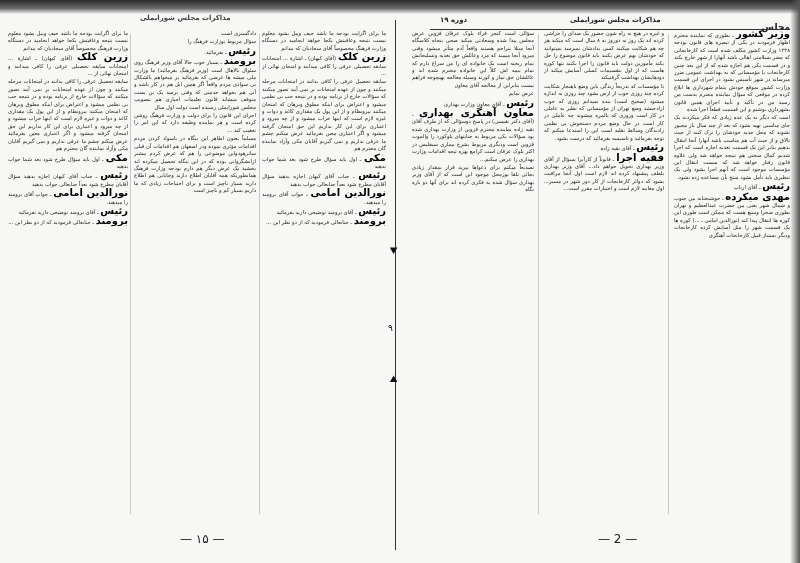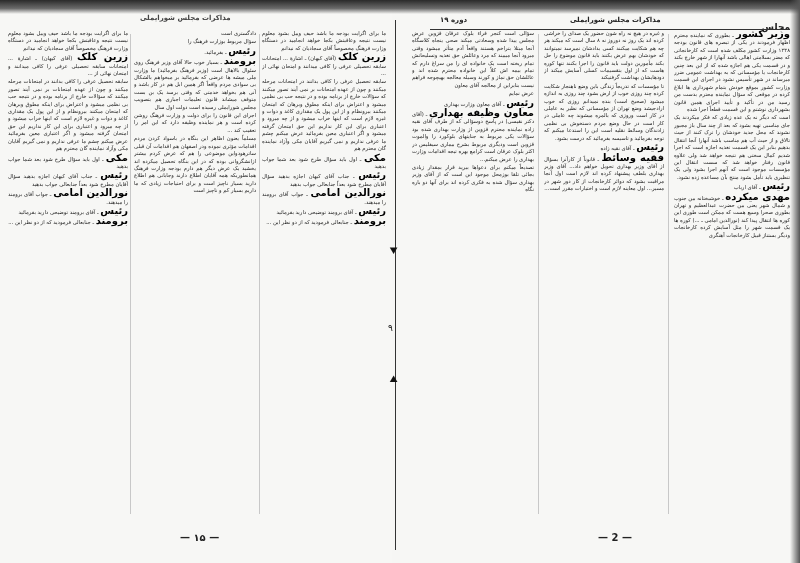--- a/index.html
+++ b/index.html
@@ -21,21 +21,21 @@
   .hdr-r .logo{position:absolute;right:0;top:8px;font-size:9px;}
   .hdr-l{left:0;width:392px;}
   .hdr-l .title{position:absolute;left:140px;top:0;color:#444;}
   .col{position:absolute;top:30px;direction:rtl;text-align:justify;font-family:"DejaVu Sans",sans-serif;font-size:5.3px;line-height:7.4px;color:#1c1c1c;overflow:hidden;height:486px;}
   .col p{margin:0 0 1px 0;}
   .col .sp{font-weight:bold;font-size:10px;color:#000;}
   .c1{left:8px;width:120px;}
   .c2{left:134px;width:122px;}
   .c3{left:262px;width:124px;}
   .vrule{position:absolute;top:34px;width:1px;height:480px;background:#c8c8c8;}
-  .footer{position:absolute;top:532px;font-size:10px;font-weight:bold;color:#222;}
+  .footer{position:absolute;top:532px;font-size:12px;font-weight:normal;color:#222;}
   .ftr-l{left:180px;}
 </style>
 </head>
 <body>
 
 <div class="spread">
 
   <div class="page left">
     <div class="vrule" style="left:130px"></div>
     <div class="vrule" style="left:259px"></div>
@@ -91,28 +91,28 @@
       <p><span class="sp">وزیر کشور</span> <span>ـ بطوری که نماینده محترم اظهار فرمودند در یکی از تبصره های قانون بودجه ۱۳۳۸ وزارت کشور مکلف شده است که کارخانجاتی که مضر بسلامتی اهالی باشد آنهارا از شهر خارج بکند و در قسمت یکی هم اجازه شده که از این بعد چنین کارخانجات یا مؤسساتی که به بهداشت عمومی ضرر میرساند در شهر تأسیس نشود در اجرای این قسمت وزارت کشور بموقع خودش بتمام شهرداری ها ابلاغ کرده در موقعی که سؤال نماینده محترم بدست من رسید من در تأکید و تأیید اجرای همین قانون بشهرداری نوشتم و این قسمت قطعاً اجرا شده</span></p>
       <p><span>است که دیگر نه یک عده زیادی که فکر میکردند یک جای مناسبی تهیه بشود که بعد از چند سال باز مجبور نشوند که محل جدید خودشان را ترک کنند از حیث تالاق و از حیث آب هم مناسب باشد آنهارا آنجا انتقال بدهیم بنابر این یک قسمت تغذیه اجازه است که اجرا شدیم کمال سختی هم نتیجه خواهد شد ولی علاوه قانون رفتار خواهد شد که سست انتقال این مؤسسات موجود است که آنهم اجرا بشود ولی یک تنظیری باید تأمل بشود منتج بآن مساعده زده نشود.</span></p>
       <p><span class="sp">رئیس</span> <span>ـ آقای ارباب</span></p>
       <p><span class="sp">مهدی میکرده</span> <span>ـ خوشبختانه بین جنوب و شمال شهر یعنی بین حضرت عبدالعظیم و تهران بطوری صحرا وسیع هست که ممکن است طوری این کوره ها انتقال پیدا کند (نورالدین امامی ـ ...) کوره ها یک قسمت شهر را مثل آسایش کرده کارخانجات ودیگر بستناز قبیل کارخانجات آهنگری</span></p>
     </div>
 
     <div class="col" style="left:144px;width:120px">
       <p><span>و غیره در هیچ نه راه شون حضور یک صدای را خراشی کرده اند یک روز نه دوروز نه ۸ سال است که میکند هر چه هم شکایت میکنند کسی بدادشان نمیرسد نمیتوانند که خودشان بهم عرض بکنند باید قانون موضوع را حل بکند مأمورین دولت باید قانون را اجرا بکنند تنها کوره هاست که از اول بتقسیمات کسلی آسایش میکند از دودهایشان بهداشت گرفتیکند</span></p>
       <p><span>تا مؤسسات که تدریجاً زندگی باین وضع ناهنجار شکایت کرده چند روزی خوب از ارض بشود چند روزی به اندازه میشود (صحیح است) بنده نمیدانم روزی که خوب ارادجیشد وضع تهران از مؤسساتی که نظیر به عاملی در کار است وروزی که بالمره میشوند چه عاملی در کار است در حال وضع مردم دستخوش بی نظمی زادندگان وسائط نقلیه است این را استدعا میکنم که توجه بفرمائید و تاسیسه بفرمائید که درست بشود.</span></p>
       <p><span class="sp">رئیس</span> <span>ـ آقای نقیه زاده</span></p>
-      <p><span class="sp">فقیه وسائط</span> <span>ـ قانوناً از کارآنرا بسؤال از آقای وزیر بهداری تحویل خواهم داد... آقای وزیر بهداری بلطف پیشنهاد کرده اند لازم است اول آنجا مراقبت بشود که دوائر کارخانجات از کار دور شهر در مسیر... اول معاینه لازم است و اختیارات مقرر است...</span></p>
+      <p><span class="sp">فقیه اجرا</span> <span>ـ قانوناً از کارآنرا بسؤال از آقای وزیر بهداری تحویل خواهم داد... آقای وزیر بهداری بلطف پیشنهاد کرده اند لازم است اول آنجا مراقبت بشود که دوائر کارخانجات از کار دور شهر در مسیر... اول معاینه لازم است و اختیارات مقرر است...</span></p>
     </div>
 
     <div class="col" style="left:12px;width:122px">
       <p><span>سؤالی است کنجر قراء بلوک عرقان قزوین عرض مجلس ییدا شده وسعادتی میکند صحی ینجاه کلاسگاه آنجا مبتلا بتراخم هستند واقعاً آدم متأثر میشود وقتی میرود آنجا میبیند که مرد وعائلش حق تغذیه وتسلیحاتش تمام ریخته است یک خانواده ای را من سراغ دارم که تمام بیمه اش کلاً این خانواده محترم شده اند و عائلشان حق نماز و کورند وسیله معالجه بهیچوجه فراهم نیست بنابراین از معالجه آقای معاون</span></p>
       <p><span>عرض نمایم</span></p>
       <p><span class="sp">رئیس</span> <span>ـ آقای معاون وزارت بهداری</span></p>
-      <p><span class="sp">معاون وظیفه بهداری</span> <span>ـ (آقای دکتر نقیسی) در پاسخ دوسؤالی که از طرف آقای نقیه زاده نماینده محترم قزوین از وزارت بهداری شده بود سؤالات یکی مربوط به جنایتهای بلوکورد را والموت قزوین است ودیگری مربوط بشرح بیماری سیفلیس در اکثر بلوک عرقان است کرامع بهره تیجه اقدامات وزارت بهداری را عرض میکنم...</span></p>
+      <p><span class="sp">معاون آهنگری بهداری</span> <span>ـ (آقای دکتر نقیسی) در پاسخ دوسؤالی که از طرف آقای نقیه زاده نماینده محترم قزوین از وزارت بهداری شده بود سؤالات یکی مربوط به جنایتهای بلوکورد را والموت قزوین است ودیگری مربوط بشرح بیماری سیفلیس در اکثر بلوک عرقان است کرامع بهره تیجه اقدامات وزارت بهداری را عرض میکنم...</span></p>
       <p><span>تصدیعاً میکنم برای دعواها بیرید قرار بمقدار زیادی بجائی تلقا بوزمحل موجود این است که از آقای وزیر بهداری سؤال شده به فکری کرده اند برای آنها دو باره نگاه</span></p>
     </div>
 
     <div class="footer" style="left:198px">— 2 —</div>
   </div>
 
   <div class="header hdr-r">
     <span class="logo">مجلس</span>
     <span class="title">مذاکرات مجلس شورایملی</span>
     <span class="session">دوره ۱۹</span>

